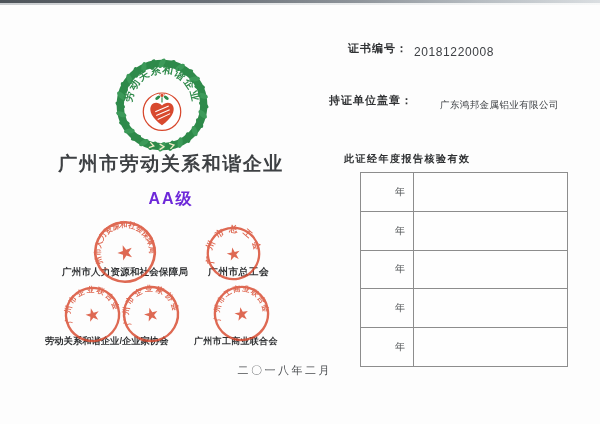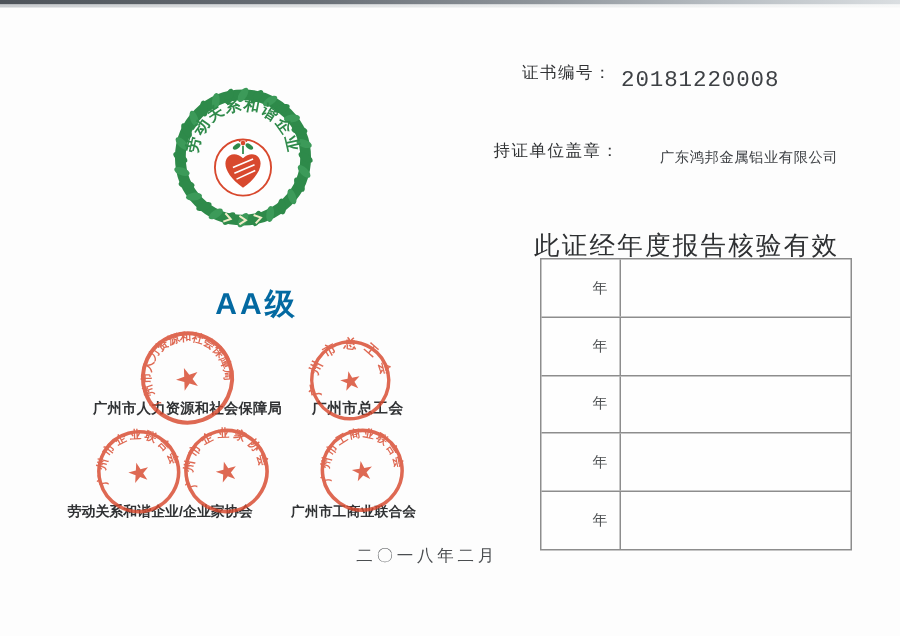--- a/index.html
+++ b/index.html
@@ -15,46 +15,46 @@
     background:linear-gradient(to right,#4e545a 0%,#6a7077 35%,#8f959b 60%,#b7bdc2 80%,#dadee1 100%);
   }
   .scan-edge2{
     left:0;top:3px;width:600px;height:2px;
     background:linear-gradient(to right,#c9cccf 0%,#e7e9ea 50%,#f7f8f8 100%);
   }
   
   .title1{left:10px;top:151px;width:322px;text-align:center;
     font-size:19px;font-weight:bold;color:#3e4144;letter-spacing:1.5px;}
   .title2{left:10px;top:189px;width:322px;text-align:center;
-    font-size:20px;font-weight:bold;color:#0369a1;letter-spacing:2px;}
+    font-size:16px;font-weight:bold;color:#6d28d9;letter-spacing:2px;}
   .agency{font-weight:bold;color:#303234;z-index:1;white-space:nowrap;}
   .agency1{left:62px;top:266px;font-size:9.5px;letter-spacing:0.2px;}
   .agency2{left:208px;top:266px;font-size:9.8px;letter-spacing:0.4px;}
   .agency3{left:45px;top:335px;font-size:9.3px;}
   .agency4{left:194px;top:335px;font-size:9px;letter-spacing:0.3px;}
   .date{left:10px;top:363px;width:322px;text-align:right;
     font-size:11px;color:#4a4d50;letter-spacing:2.5px;}
   
   .seal{color:#d8492e;opacity:.82;z-index:2;overflow:visible;}
   .seal .ring{fill:none;stroke:currentColor;stroke-width:4;}
   .seal .arc{fill:none;stroke:none;}
   .seal text{fill:currentColor;font-family:"Liberation Sans","DejaVu Sans",sans-serif;font-weight:bold;}
   .seal .star{font-size:30px;}
   
   .logo{left:114px;top:57px;overflow:visible;}
   .logo .arc-text{fill:#2e8a4a;font-size:11px;font-weight:bold;letter-spacing:1px;}
   
-  .lbl{font-weight:normal;color:#303234;letter-spacing:1px;white-space:nowrap;}
+  .lbl{font-weight:bold;color:#303234;letter-spacing:1px;white-space:nowrap;}
   .cert-no-label{left:348px;top:41px;font-size:11px;}
-  .cert-no-value{left:414px;top:45px;font-family:Liberation Mono, monospace;
-    font-size:15px;color:#3e4145;letter-spacing:0.6px;}
+  .cert-no-value{left:414px;top:45px;font-family:Liberation Sans, sans-serif;
+    font-size:12px;color:#3e4145;letter-spacing:0.6px;}
   .holder-label{left:329px;top:93px;font-size:11px;}
   .holder-name{left:440px;top:99px;font-family:Liberation Sans, sans-serif;
     font-size:9.5px;color:#3e4145;letter-spacing:0.4px;white-space:nowrap;text-align:center;}
-  .valid-title{left:356px;top:152px;font-size:17px;letter-spacing:1.5px;color:#2e3032;}
+  .valid-title{left:344px;top:152px;font-size:10px;letter-spacing:1.5px;color:#2e3032;}
   .vtable{left:360px;top:172px;width:208px;height:195px;
     border:1px solid #8d8d8d;display:flex;flex-direction:column;box-sizing:border-box;background:#fefefe;}
   .t-row{flex:1;display:flex;border-bottom:1px solid #8d8d8d;}
   .t-row:last-child{border-bottom:none;}
   .t-year{width:53px;border-right:1px solid #8d8d8d;display:flex;
     align-items:center;justify-content:flex-end;padding-right:8px;box-sizing:border-box;
     font-size:10px;color:#4f5254;}
   .t-val{flex:1;}
 </style>
 </head>
@@ -114,20 +114,21 @@
       <path d="M43,57 L57,51 M44,61 L58,55 M45.5,65 L58.5,59" stroke="#ffffff" stroke-width="1.1" fill="none"></path>
       <path d="M50,47.5 L50,42" stroke="#2e8a4a" stroke-width="1.2"></path>
       <ellipse cx="45.6" cy="42.4" rx="3" ry="1.6" fill="#2e8a4a" transform="rotate(-35 45.6 42.4)"></ellipse>
       <ellipse cx="54.4" cy="42.4" rx="3" ry="1.6" fill="#2e8a4a" transform="rotate(35 54.4 42.4)"></ellipse>
       <circle cx="50" cy="40" r="1.6" fill="#d8492e"></circle>
       <circle cx="47.7" cy="38.6" r="0.7" fill="#d8492e"></circle>
       <circle cx="52.3" cy="38.6" r="0.7" fill="#d8492e"></circle>
     </g>
   </svg>
 
+  <div class="abs title1">广州市劳动关系和谐企业</div>
   <div class="abs title2">AA级</div>
 
   <svg class="abs seal" style="left:92px;top:219px;transform:rotate(-20deg);" width="66" height="66" viewBox="0 0 100 100">
     <circle class="ring" cx="50" cy="50" r="45"></circle>
     <path id="sa0" class="arc" d="M 17.5,68.5 A 37.5,37.5 0 1 1 82.5,68.5"></path>
     <text font-size="11.5"><textPath href="#sa0" startOffset="50%" text-anchor="middle">广州市人力资源和社会保障局</textPath></text>
     <text class="star" x="50" y="61" text-anchor="middle">★</text>
   </svg>
 
   <svg class="abs seal" style="left:205px;top:225px;transform:rotate(-12deg);" width="57" height="57" viewBox="0 0 100 100">

